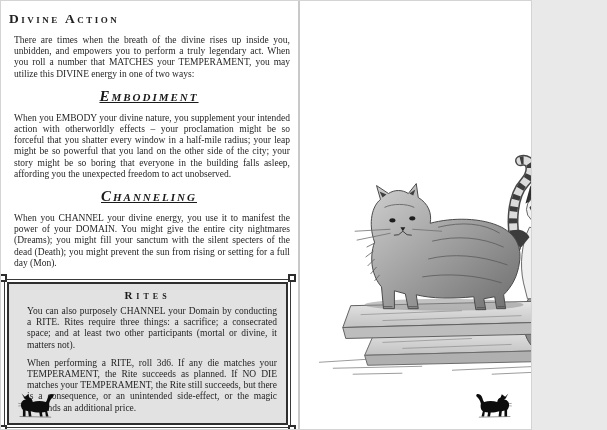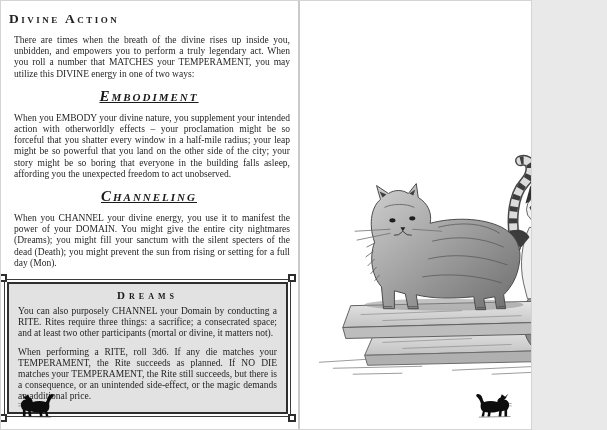--- a/index.html
+++ b/index.html
@@ -40,21 +40,21 @@
     border:2px solid #2e2e2e;box-sizing:border-box;
   }
   .corner.tl{left:-6px;top:-6px;}
   .corner.tr{right:-6px;top:-6px;}
   .corner.bl{left:-6px;bottom:-6px;}
   .corner.br{right:-6px;bottom:-6px;}
   .rites-heading{
     margin:1px 0 5px 0;text-align:center;font-size:11px;font-weight:700;
     font-variant:small-caps;letter-spacing:4px;color:#1a1a1a;
   }
-  .rites-inner .body-text{margin:0 0 7px 0;width:auto;}
+  .rites-inner .body-text{margin:0 0 7px 9px;width:auto;}
 
   .page-num{
     position:absolute;bottom:22px;left:0;right:0;text-align:center;
     font-size:8px;letter-spacing:1px;color:#333;
   }
   .cat-icon{position:absolute;bottom:8px;width:42px;height:30px;}
   .cat-icon.left{left:16px;}
   .cat-icon.right{right:18px;transform:scaleX(-1);}
   .cat-icon svg{width:100%;height:100%;}
 
@@ -76,21 +76,21 @@
 
     <h2 class="section-heading">Channeling</h2>
     <p class="body-text">When you CHANNEL your divine energy, you use it to manifest the power of your DOMAIN. You might give the entire city nightmares (Dreams); you might fill your sanctum with the silent specters of the dead (Death); you might prevent the sun from rising or setting for a full day (Mon).</p>
 
     <div class="rites-frame">
       <span class="corner tl"></span>
       <span class="corner tr"></span>
       <span class="corner bl"></span>
       <span class="corner br"></span>
       <div class="rites-inner">
-        <h3 class="rites-heading">Dreams</h3>
+        <h3 class="rites-heading">Rites</h3>
         <p class="body-text">You can also purposely CHANNEL your Domain by conducting a RITE. Rites require three things: a sacrifice; a consecrated space; and at least two other participants (mortal or divine, it matters not).</p>
         <p class="body-text">When performing a RITE, roll 3d6. If any die matches your TEMPERAMENT, the Rite succeeds as planned. If NO DIE matches your TEMPERAMENT, the Rite still succeeds, but there is a consequence, or an unintended side-effect, or the magic demands an additional price.</p>
       </div>
     </div>
 
     <span class="cat-icon left">
       <svg viewBox="0 0 64 40" preserveAspectRatio="xMidYMid meet">
         <g stroke="#555" stroke-width="0.8">
           <line x1="2" y1="16" x2="12" y2="17"></line>
             <line x1="2" y1="20" x2="12" y2="19"></line>

